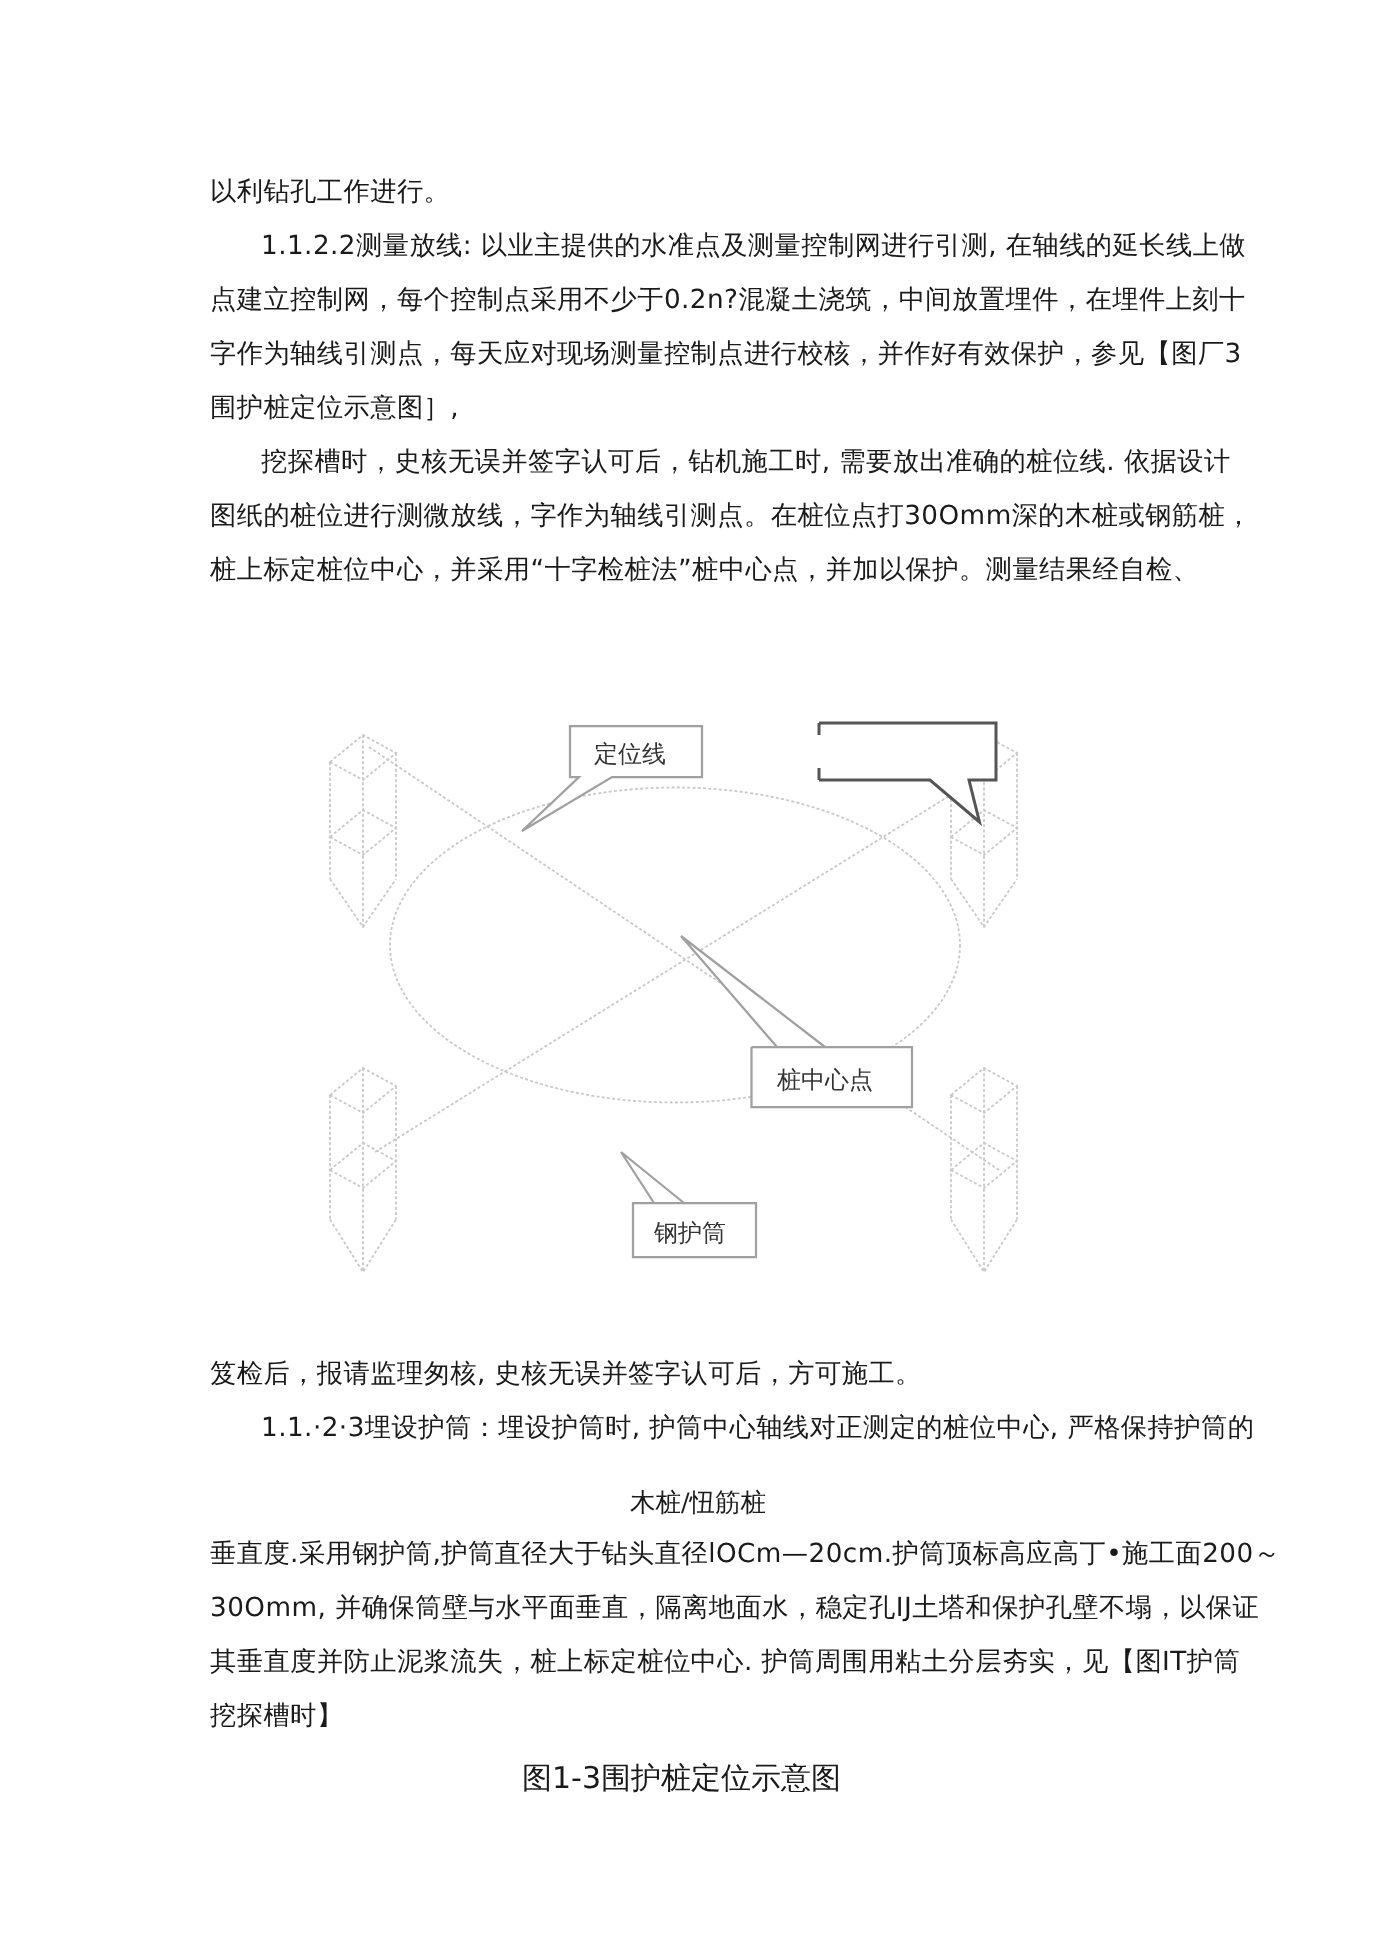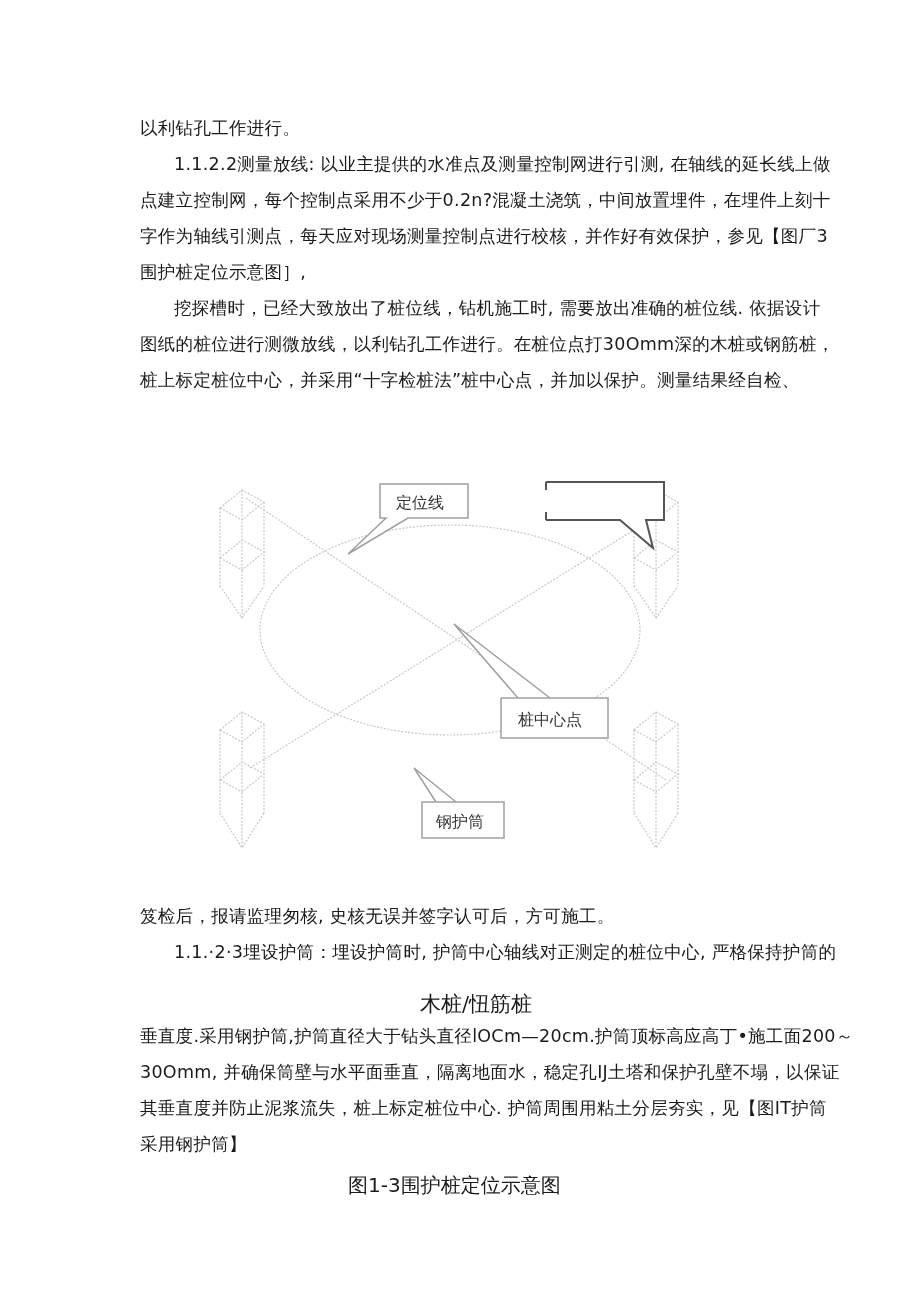--- a/index.html
+++ b/index.html
@@ -15,22 +15,22 @@
 
 <div>
 
   <div class="line" style="top:118px">以利钻孔工作进行。</div>
 
   <div class="line indent" style="top:154px">1.1.2.2测量放线: 以业主提供的水准点及测量控制网进行引测, 在轴线的延长线上做</div>
   <div class="line" style="top:190px">点建立控制网，每个控制点采用不少于0.2n?混凝土浇筑，中间放置埋件，在埋件上刻十</div>
   <div class="line" style="top:226px">字作为轴线引测点，每天应对现场测量控制点进行校核，并作好有效保护，参见【图厂3</div>
   <div class="line" style="top:262px">围护桩定位示意图］,</div>
 
-  <div class="line indent" style="top:298px">挖探槽时，已经大致放出了桩位线，钻机施工时, 需要放出准确的桩位线. 依据设计</div>
-  <div class="line" style="top:334px">图纸的桩位进行测微放线，以利钻孔工作进行。在桩位点打30Omm深的木桩或钢筋桩，</div>
+  <div class="line indent" style="top:298px">挖探槽时，史核无误并签字认可后，钻机施工时, 需要放出准确的桩位线. 依据设计</div>
+  <div class="line" style="top:334px">图纸的桩位进行测微放线，字作为轴线引测点。在桩位点打30Omm深的木桩或钢筋桩，</div>
   <div class="line" style="top:370px">桩上标定桩位中心，并采用“十字检桩法”桩中心点，并加以保护。测量结果经自检、</div>
 
   <div class="figure">
     <svg width="470" height="400" viewBox="0 0 470 400" xmlns="http://www.w3.org/2000/svg">
       <g stroke="#c8c8c8" stroke-width="1.2" fill="none" stroke-dasharray="2,1.5">
 
         <ellipse cx="232" cy="162" rx="190" ry="105"></ellipse>
 
         <line x1="28" y1="30" x2="448" y2="312"></line>
         <line x1="32" y1="300" x2="432" y2="52"></line>
@@ -91,21 +91,21 @@
       <g>
         <path d="M204,334 L286,334 L286,370 L204,370 Z M218,334 L196,300 L238,334" fill="#ffffff" stroke="#a0a0a0" stroke-width="1.5"></path>
         <text class="callout-text" x="218" y="359">钢护筒</text>
       </g>
     </svg>
   </div>
 
   <div class="line" style="top:906px">笈检后，报请监理匆核, 史核无误并签字认可后，方可施工。</div>
   <div class="line indent" style="top:942px">1.1.·2·3埋设护筒：埋设护筒时, 护筒中心轴线对正测定的桩位中心, 严格保持护筒的</div>
 
-  <div style="position:absolute; left:420px; top:990px; font-size:21px; font-family:'DejaVu Serif', serif;">木桩/忸筋桩</div>
+  <div style="position:absolute; left:420px; top:990px; font-size:17px; font-family:'DejaVu Serif', serif;">木桩/忸筋桩</div>
 
   <div class="line" style="top:1026px">垂直度.采用钢护筒,护筒直径大于钻头直径lOCm—20cm.护筒顶标高应高丁•施工面200～</div>
   <div class="line" style="top:1062px">30Omm, 并确保筒壁与水平面垂直，隔离地面水，稳定孔IJ土塔和保护孔壁不塌，以保证</div>
   <div class="line" style="top:1098px">其垂直度并防止泥浆流失，桩上标定桩位中心. 护筒周围用粘土分层夯实，见【图IT护筒</div>
-  <div class="line" style="top:1134px">采用钢护筒】</div>
+  <div class="line" style="top:1134px">挖探槽时】</div>
 
   <div style="position:absolute; left:348px; top:1172px; font-size:20px;">图1-3围护桩定位示意图</div>
 </div>
 
 </body></html>

